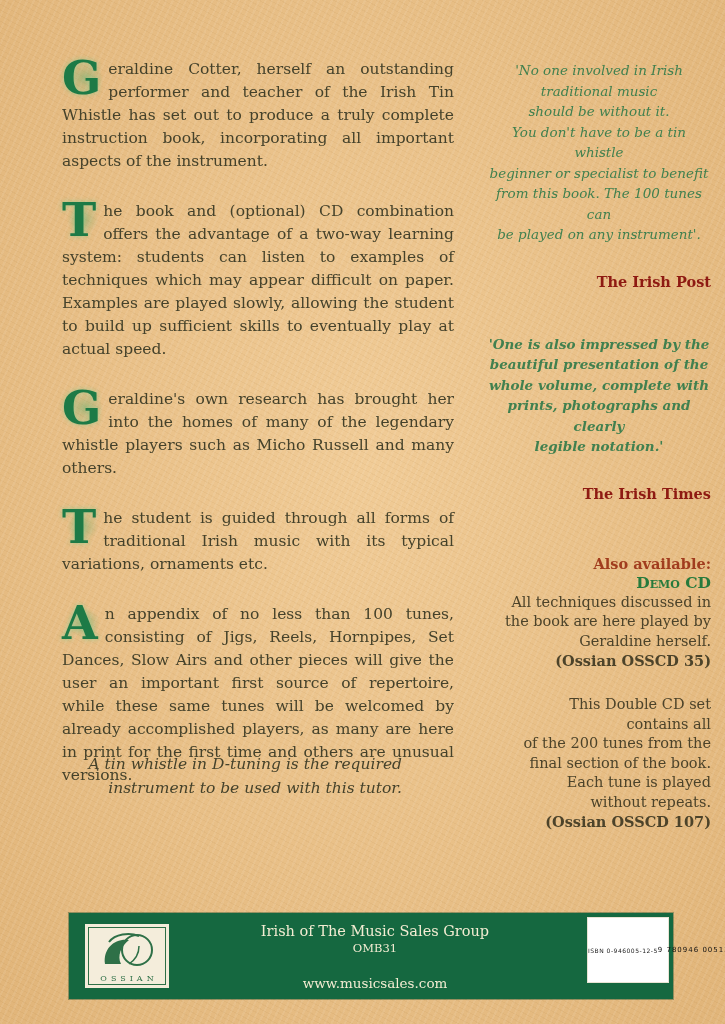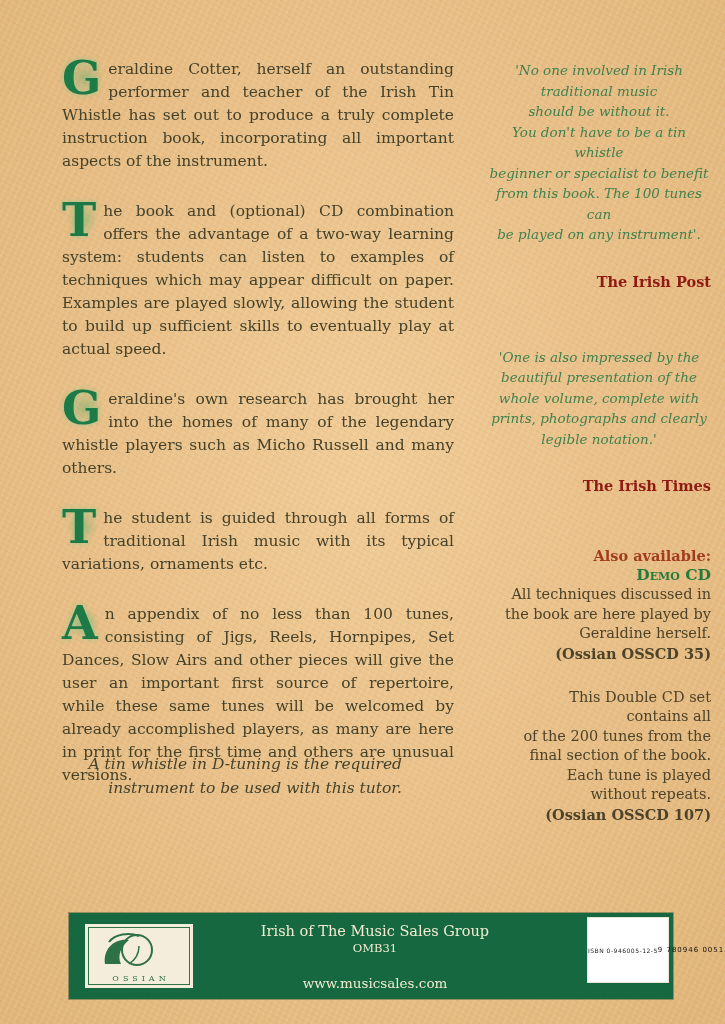--- a/index.html
+++ b/index.html
@@ -35,37 +35,37 @@
   
   .right-col{position:absolute;left:487px;top:60px;width:224px;}
   .quote{
     color:#41804f;font-style:italic;text-align:center;
     font-size:13.5px;line-height:20.5px;white-space:pre-line;
   }
   .attribution{
     color:#8e1a12;font-weight:bold;text-align:right;
     font-size:14.5px;margin-top:28px;
   }
-  .quote2{margin-top:57px;}
+  .quote2{margin-top:44px;font-weight:bold;}
   .avail{margin-top:52px;text-align:right;}
   .avail-heading{color:#a13c1e;font-size:14.5px;font-weight:bold;line-height:19px;}
   .cd-title{
     color:#267a3c;font-variant:small-caps;font-weight:bold;
     font-size:15.5px;line-height:20px;
   }
   .cd-desc{color:#4c432a;font-size:14.5px;line-height:19.5px;white-space:pre-line;}
   .cd-cat{color:#4c432a;font-size:14.5px;font-weight:bold;line-height:20px;}
   .cd-block2{margin-top:24px;}
   
   .footer-bar{
     position:absolute;left:69px;top:913px;width:604px;height:86px;
     background:#156840;box-shadow:0 0 0 1px rgba(0,60,30,.35);
   }
   .logo-box{
-    position:absolute;left:16px;top:11px;width:108px;height:64px;
+    position:absolute;left:16px;top:11px;width:84px;height:64px;
     background:#f4eddb;box-shadow:inset 0 0 0 3px #f4eddb, inset 0 0 0 4px #2e7047;
     display:flex;flex-direction:column;align-items:center;justify-content:flex-end;
   }
   .logo-art{position:absolute;left:10px;top:6px;}
   .logo-word{
     color:#2e7047;font-size:8px;letter-spacing:4px;line-height:12px;
     font-family:"DejaVu Serif", serif;margin-bottom:3px;padding-left:4px;
   }
   .footer-center{
     position:absolute;left:108px;right:100px;top:9px;text-align:center;

